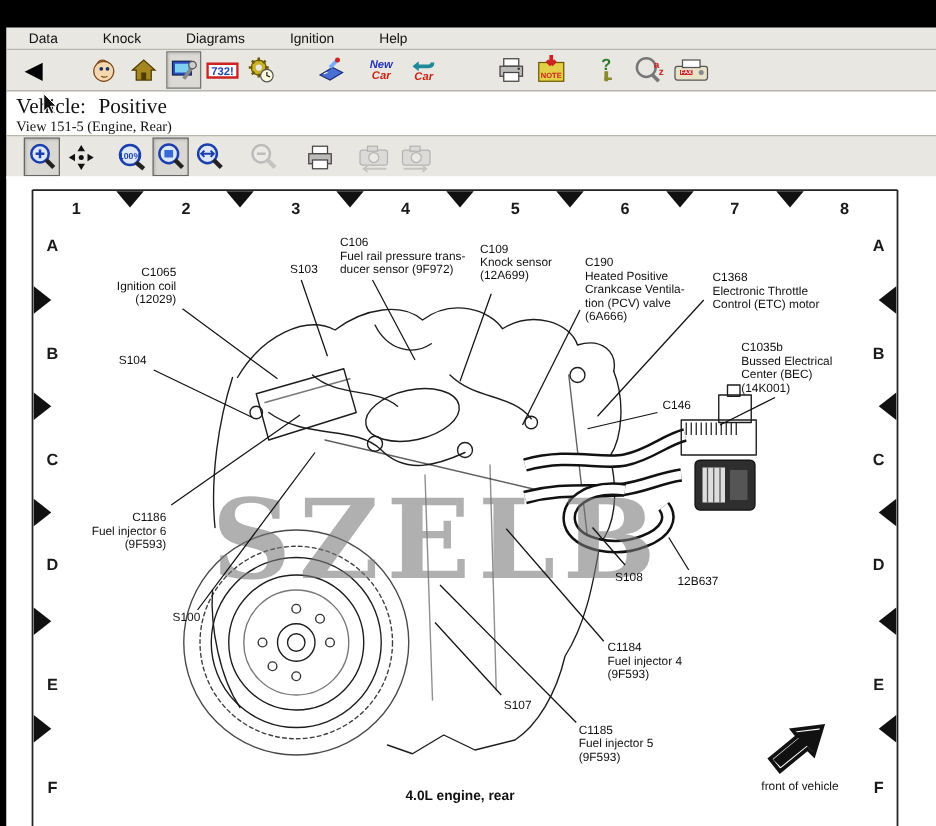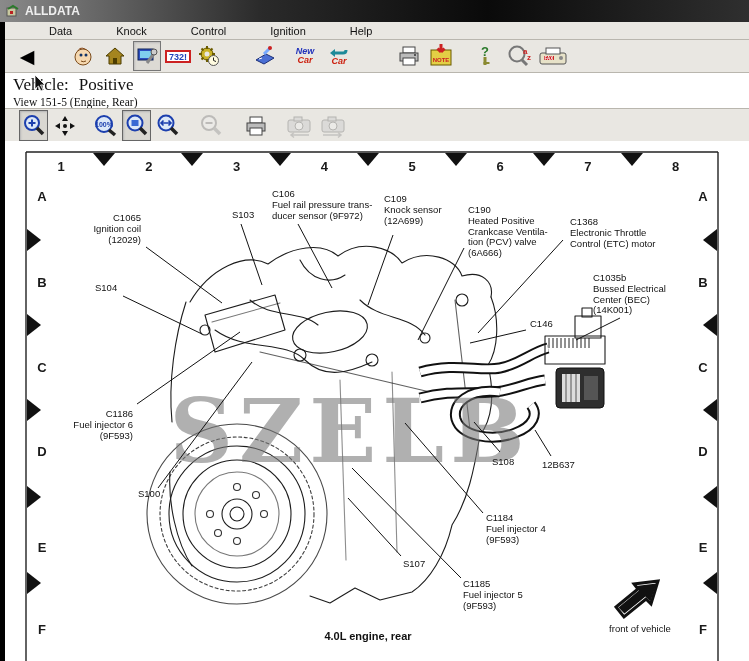--- a/index.html
+++ b/index.html
@@ -8,21 +8,21 @@
   .win{position:absolute;inset:0;}
   
   .titlebar{position:absolute;left:0;top:0;width:749px;height:22px;
     background:linear-gradient(90deg,#8a8a8a 0%,#2a2a2a 35%,#0a0a0a 65%,#2f2f2f 100%);
     display:flex;align-items:center;color:#efefef;font-size:12px;font-weight:bold;}
   .titlebar .logo{margin:0 5px 0 6px;display:flex;}
   
   .chrome{position:absolute;left:5px;right:0;background:#e9e7e2;}
   .menubar{top:22px;height:17px;border-bottom:1px solid #b9b6ae;display:flex;align-items:center;
     font-size:11px;color:#111;}
-  .menubar span{padding:1px 0;cursor:default;margin-left:44px;}
+  .menubar span{padding:1px 18px;cursor:default;}
   .toolbar{top:40px;height:32px;border-bottom:1px solid #b9b6ae;display:flex;align-items:center;}
   .tbtn{height:28px;min-width:26px;display:flex;align-items:center;justify-content:center;
     border:1px solid transparent;}
   .tbtn.pressed{border:1px solid #777;background:#dcdad4;box-shadow:inset 1px 1px 2px #bbb;}
   .back-glyph{font-size:19px;color:#000;line-height:1;}
   .stack{display:flex;flex-direction:column;align-items:center;line-height:1;
     font-weight:bold;font-style:italic;font-size:9px;}
   .stack .nw{color:#2233bb;} .stack .cr{color:#cc2211;}
   
   .headwrap{position:absolute;left:5px;right:0;top:73px;height:35px;background:#fff;}
@@ -48,35 +48,25 @@
   .art{stroke:#1c1c1c;fill:none;stroke-width:1.1;stroke-linejoin:round;stroke-linecap:round;}
   .leader{stroke:#111;stroke-width:1;}
   .tri{fill:#111;}
   .cursor{position:absolute;left:33px;top:74px;z-index:5;}
 </style>
 </head>
 <body>
 
 <div class="win">
 
-  <div class="titlebar">
-    <span class="logo">
-      <svg width="14" height="14">
-          <rect x="1" y="4" width="9" height="8" fill="#c8c8a0" stroke="#555"></rect>
-          <path d="M2,5 L7,2 12,5" fill="none" stroke="#2a7a2a" stroke-width="2"></path>
-          <rect x="4" y="7" width="3" height="3" fill="#bb2222"></rect>
-        </svg>
-    </span>
-    <span>ALLDATA</span>
-  </div>
 
   <div class="chrome menubar">
     <span>Data</span>
     <span>Knock</span>
-    <span>Control</span>
+    <span>Diagrams</span>
     <span>Ignition</span>
     <span>Help</span>
   </div>
 
   <div class="chrome toolbar">
     <div class="tbtn" style="margin-left:8px">
       <span class="back-glyph">◀</span>
     </div>
     <div class="tbtn" style="margin-left:28px">
       <svg width="24" height="24">

